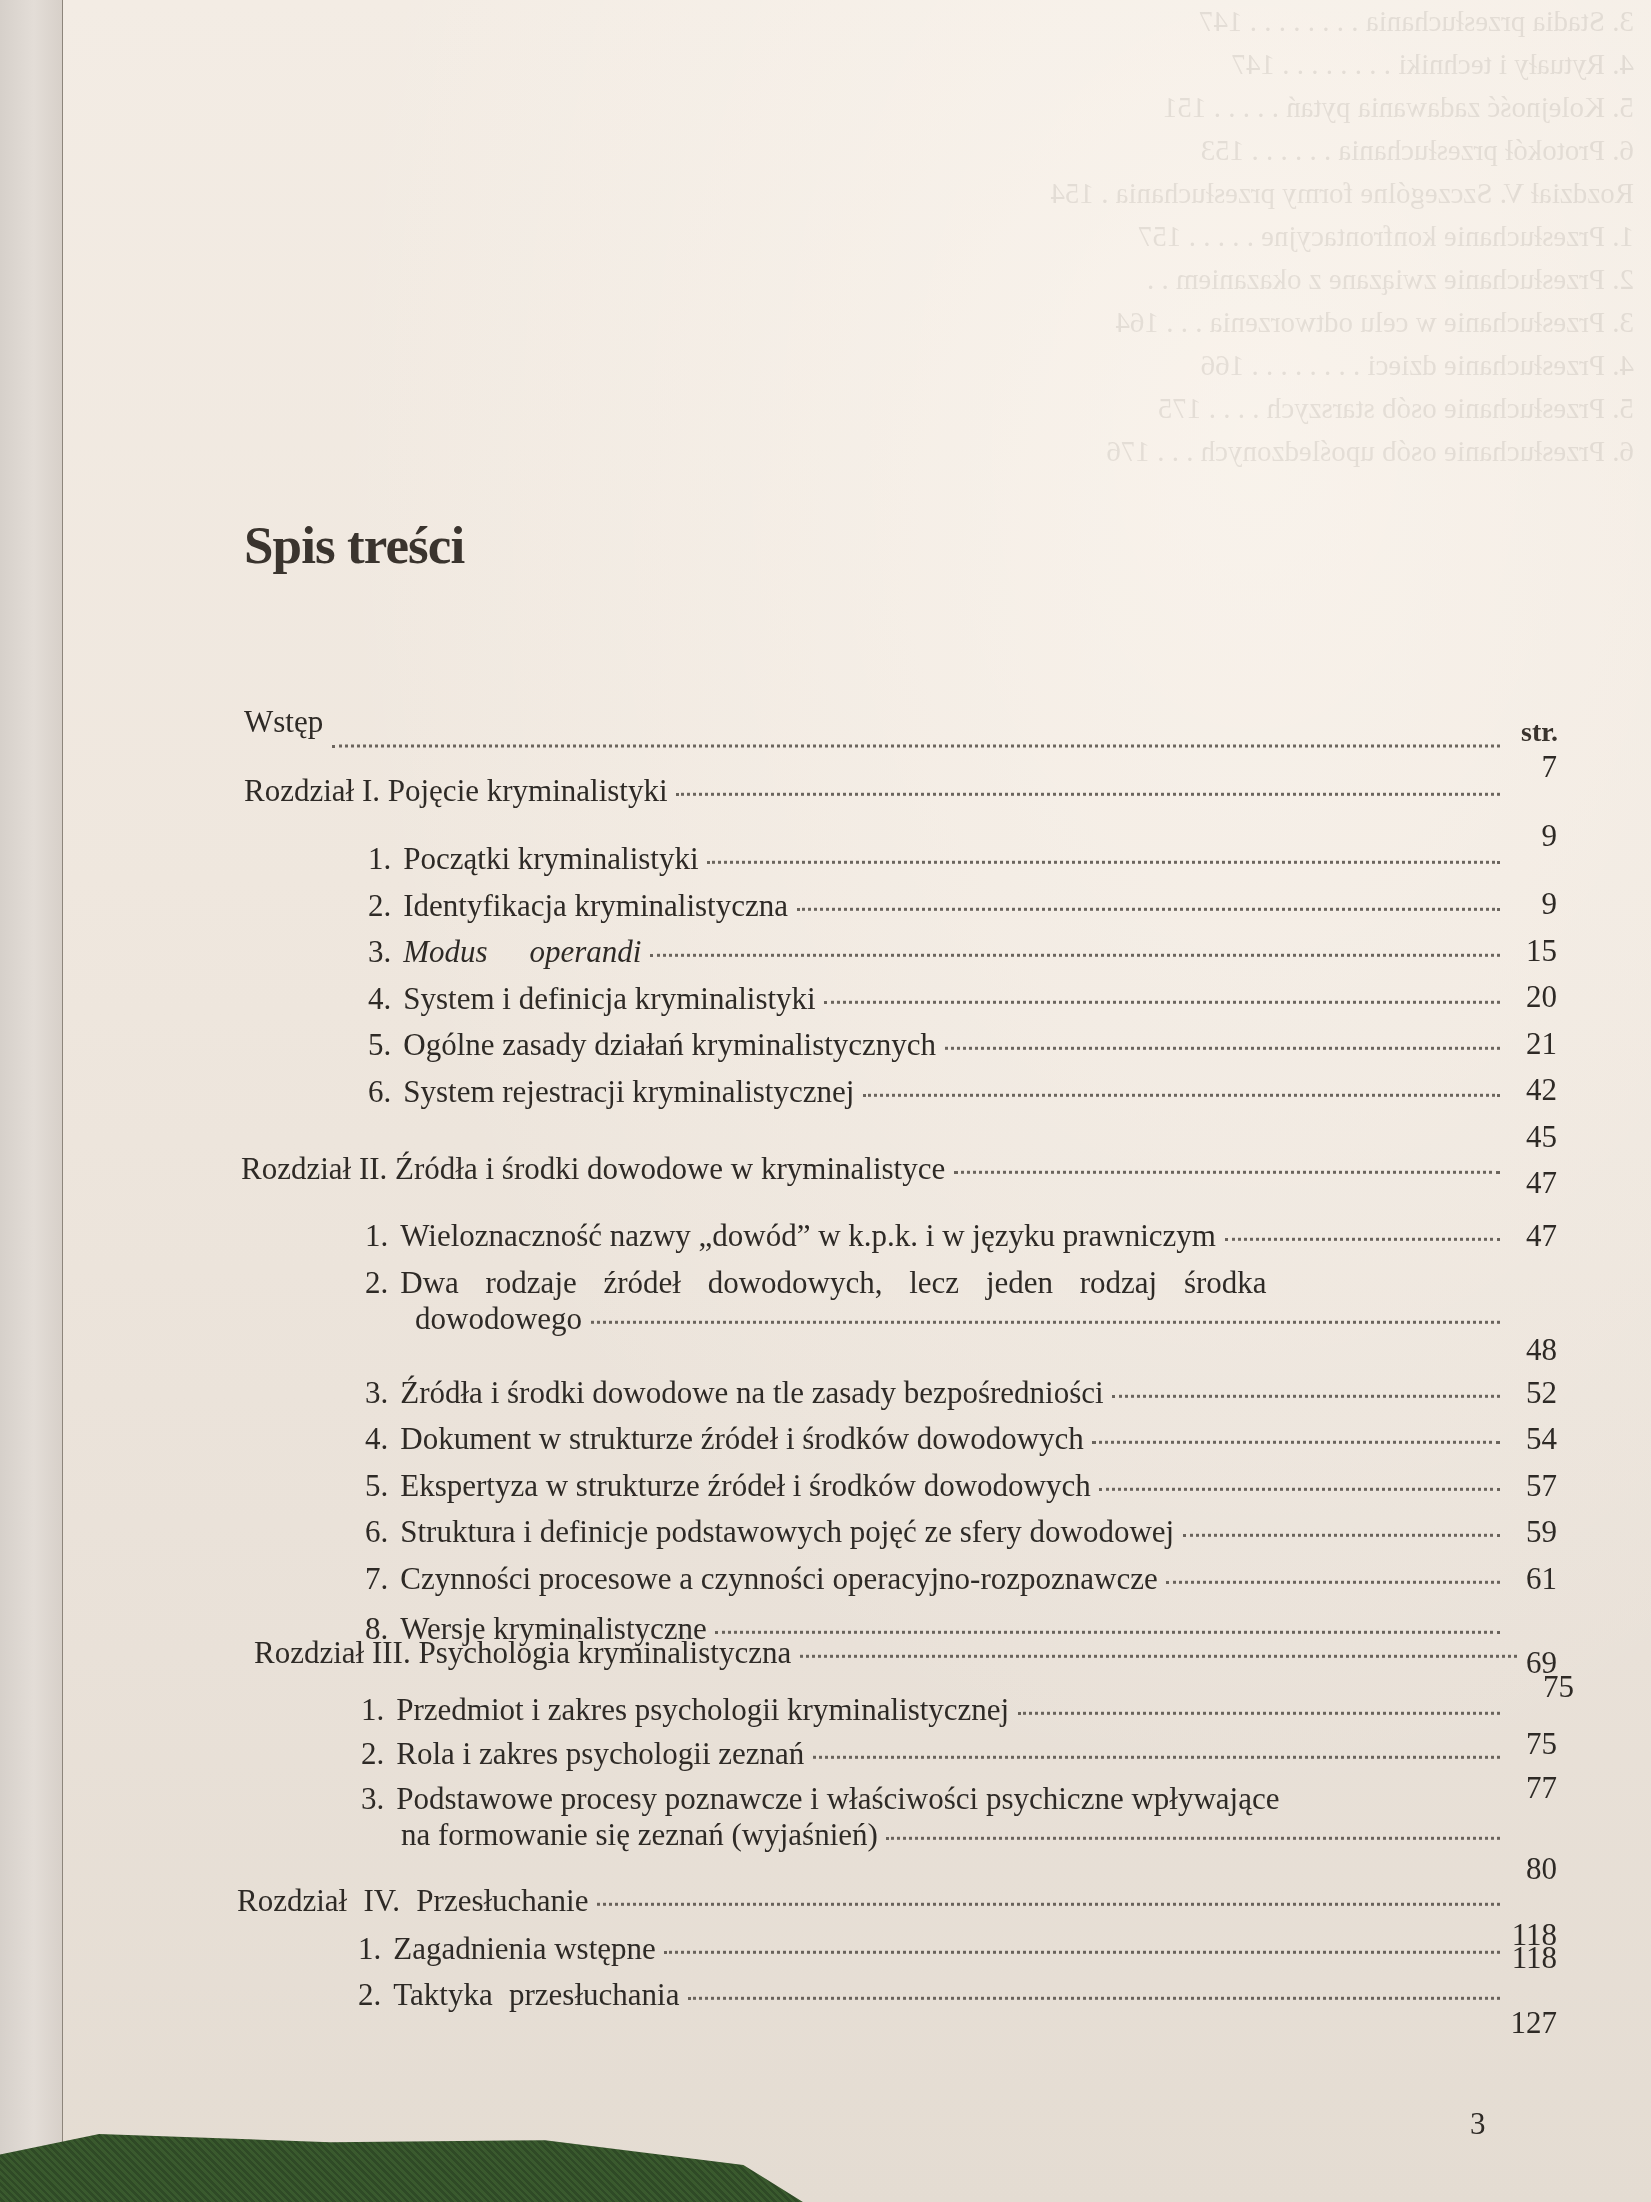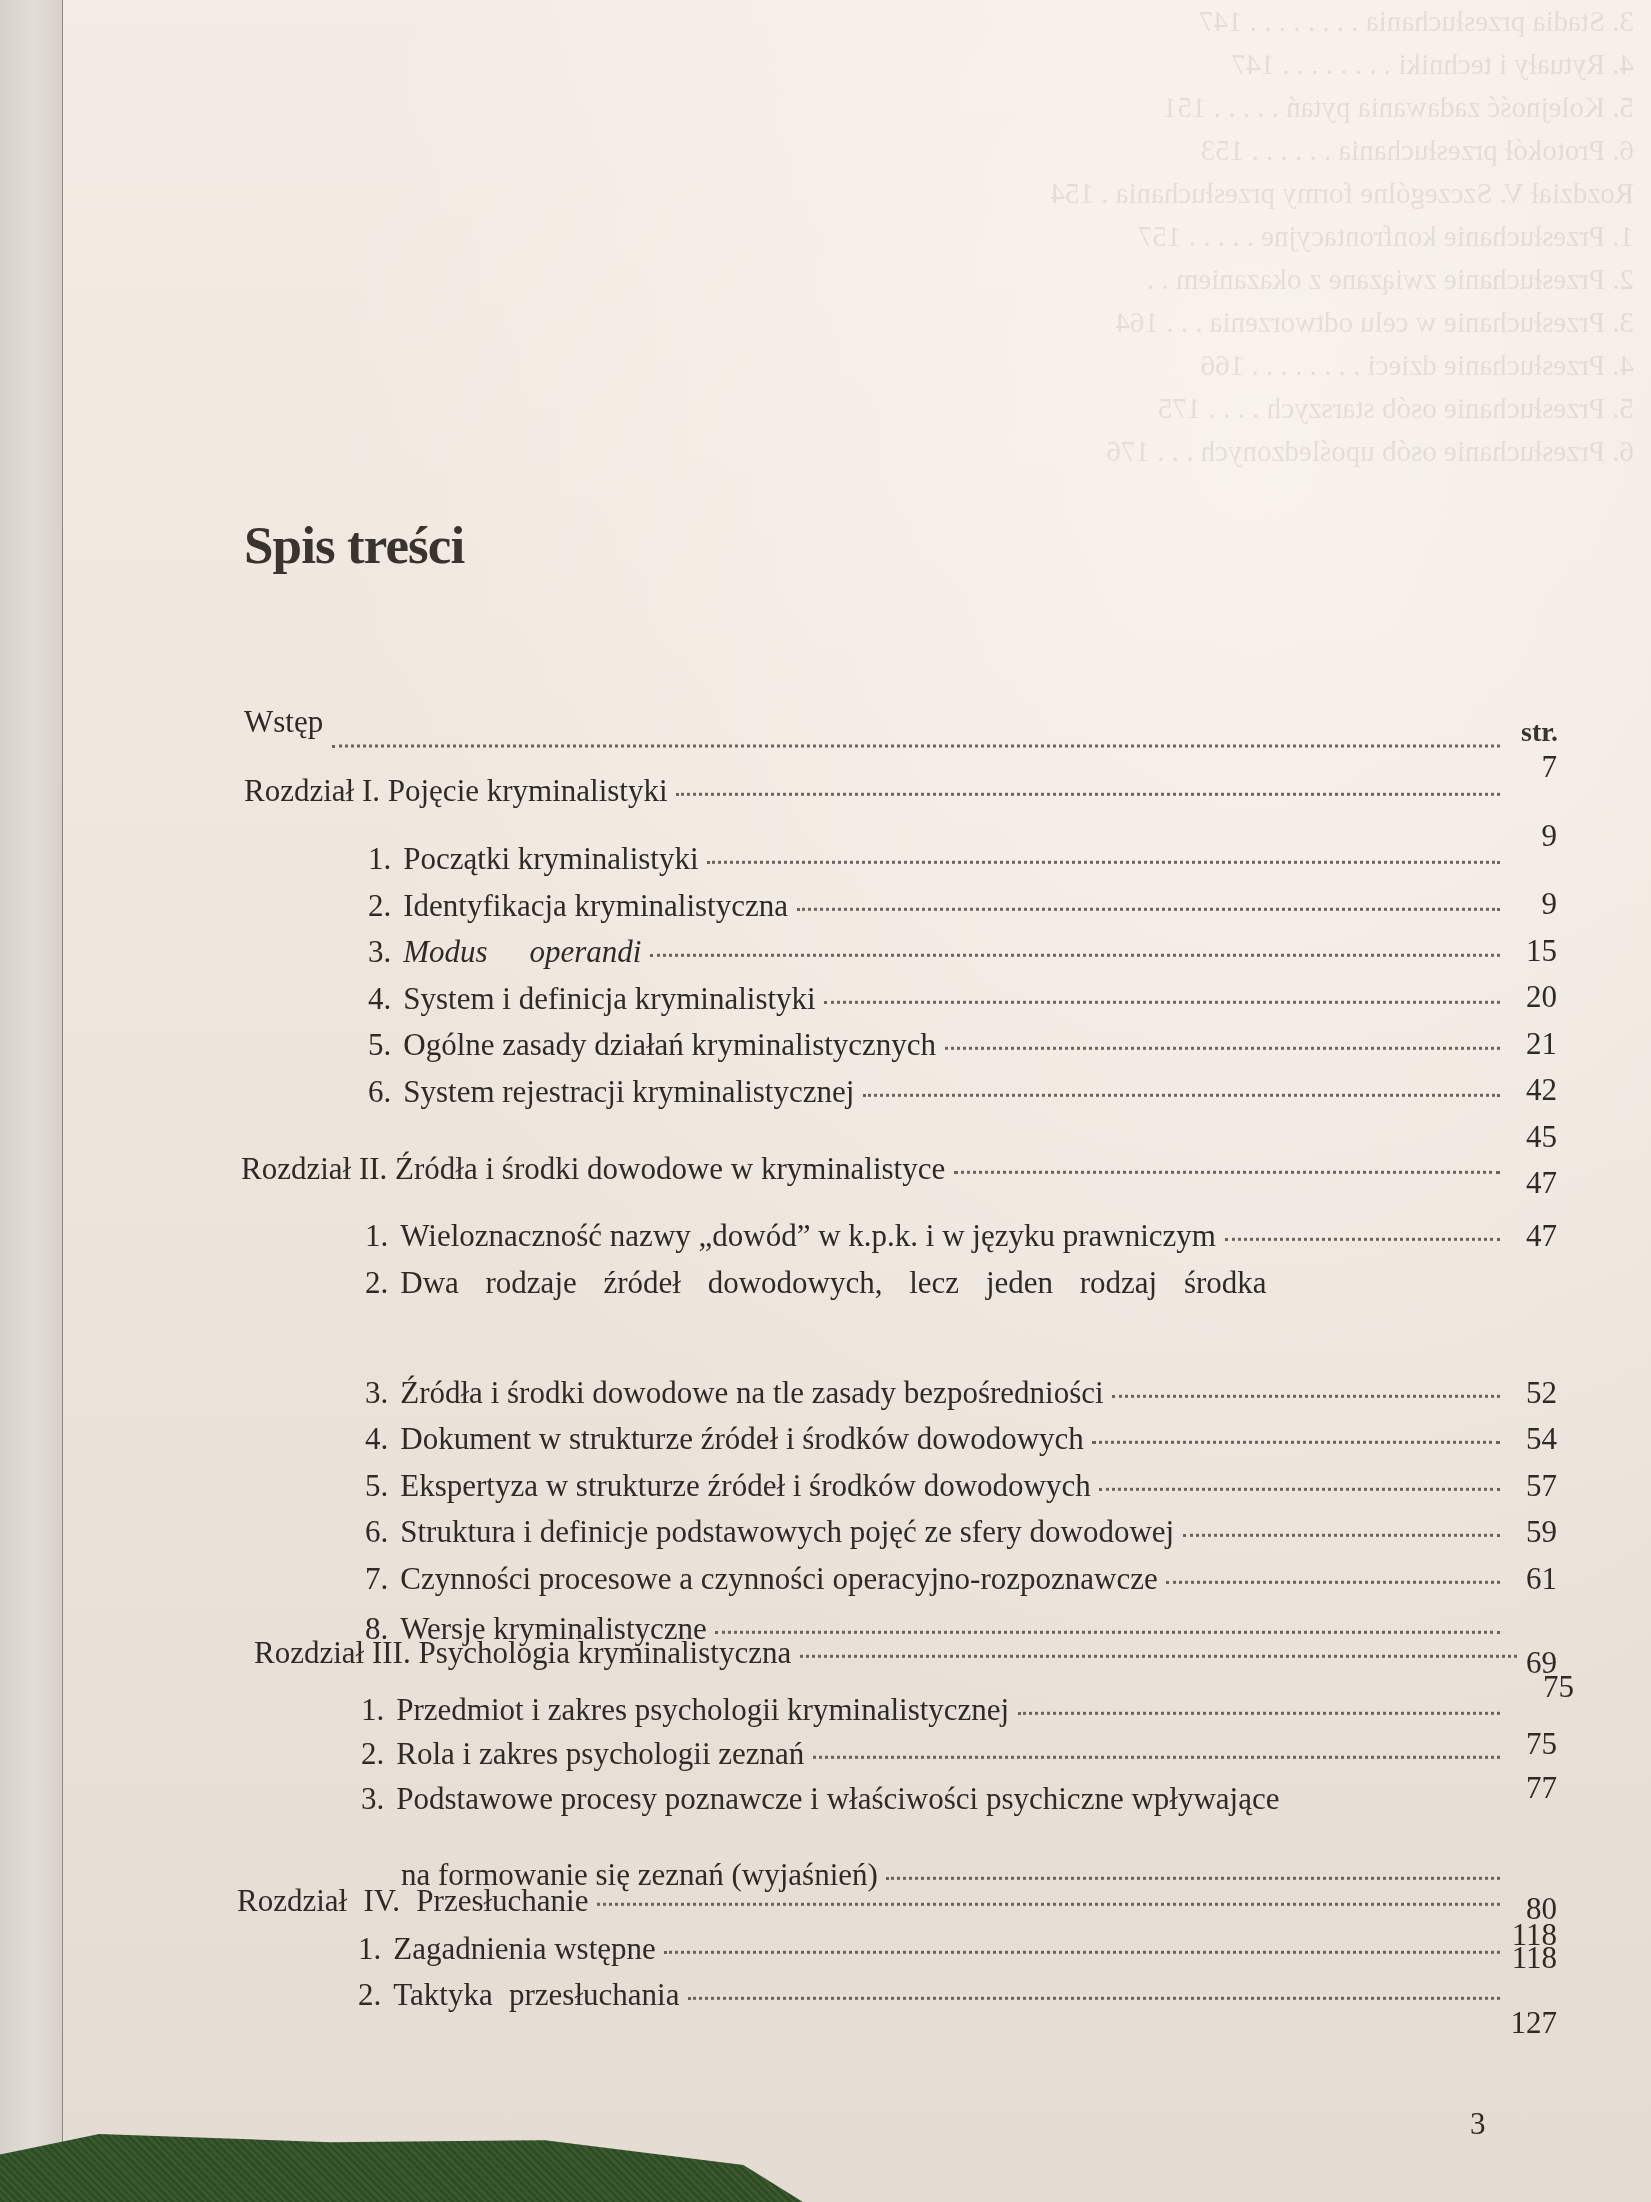--- a/index.html
+++ b/index.html
@@ -178,20 +178,25 @@
       <span class="num">1.</span>
       <span class="label">Wieloznaczność nazwy „dowód” w k.p.k. i w języku prawniczym</span>
       <span class="leader"></span>
       <span class="pg">47</span>
     </div>
     <div class="toc-row wrap" style="left:365px; top:1265px; width:1192px;">
       <div style="display:flex; align-items:baseline;">
         <span class="num">2.</span>
         <span class="label" style="word-spacing:19px;">Dwa rodzaje źródeł dowodowych, lecz jeden rodzaj środka</span>
       </div>
+      <div class="line2" style="padding-left:50px; box-sizing:border-box;">
+        <span class="label">dowodowego</span>
+        <span class="leader"></span>
+        <span class="pg" style="top:31px;">48</span>
+      </div>
     </div>
     <div class="toc-row" style="left:365px; top:1375px; width:1192px;">
       <span class="num">3.</span>
       <span class="label">Źródła i środki dowodowe na tle zasady bezpośredniości</span>
       <span class="leader"></span>
       <span class="pg">52</span>
     </div>
     <div class="toc-row" style="left:365px; top:1421px; width:1192px;">
       <span class="num">4.</span>
       <span class="label">Dokument w strukturze źródeł i środków dowodowych</span>
@@ -243,21 +248,21 @@
       <span class="num">2.</span>
       <span class="label">Rola i zakres psychologii zeznań</span>
       <span class="leader"></span>
       <span class="pg" style="top:34px;">77</span>
     </div>
     <div class="toc-row wrap" style="left:361px; top:1781px; width:1196px;">
       <div style="display:flex; align-items:baseline;">
         <span class="num">3.</span>
         <span class="label">Podstawowe procesy poznawcze i właściwości psychiczne wpływające</span>
       </div>
-      <div class="line2" style="padding-left:40px; box-sizing:border-box;margin-top:40px;">
+      <div class="line2" style="padding-left:40px; box-sizing:border-box;">
         <span class="label">na formowanie się zeznań (wyjaśnień)</span>
         <span class="leader"></span>
         <span class="pg" style="top:34px;">80</span>
       </div>
     </div>
 
     <div class="toc-row" style="left:237px; top:1883px; width:1320px;">
       <span class="label" style="word-spacing:8.6px;">Rozdział IV. Przesłuchanie</span>
       <span class="leader"></span>
       <span class="pg" style="top:34px;">118</span>

